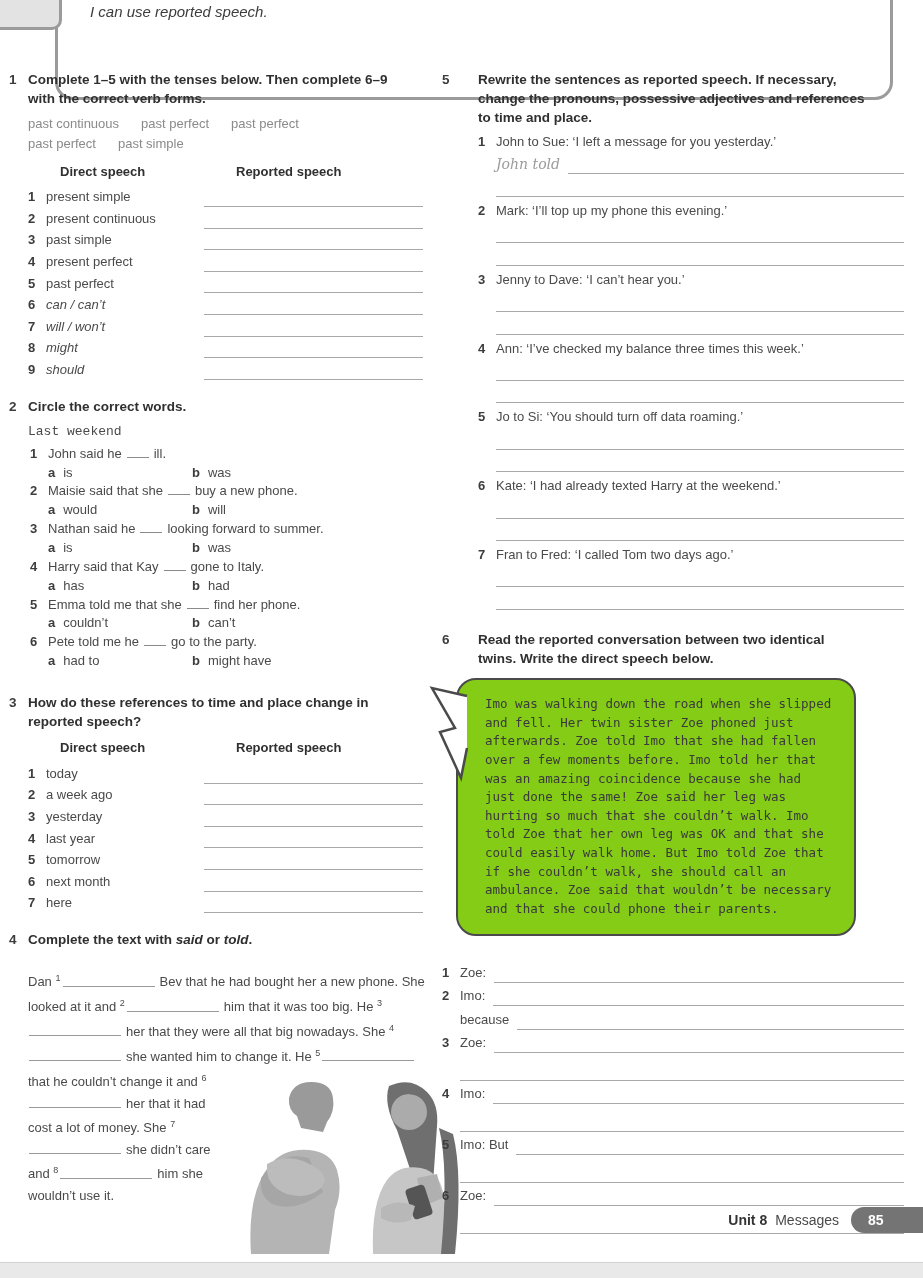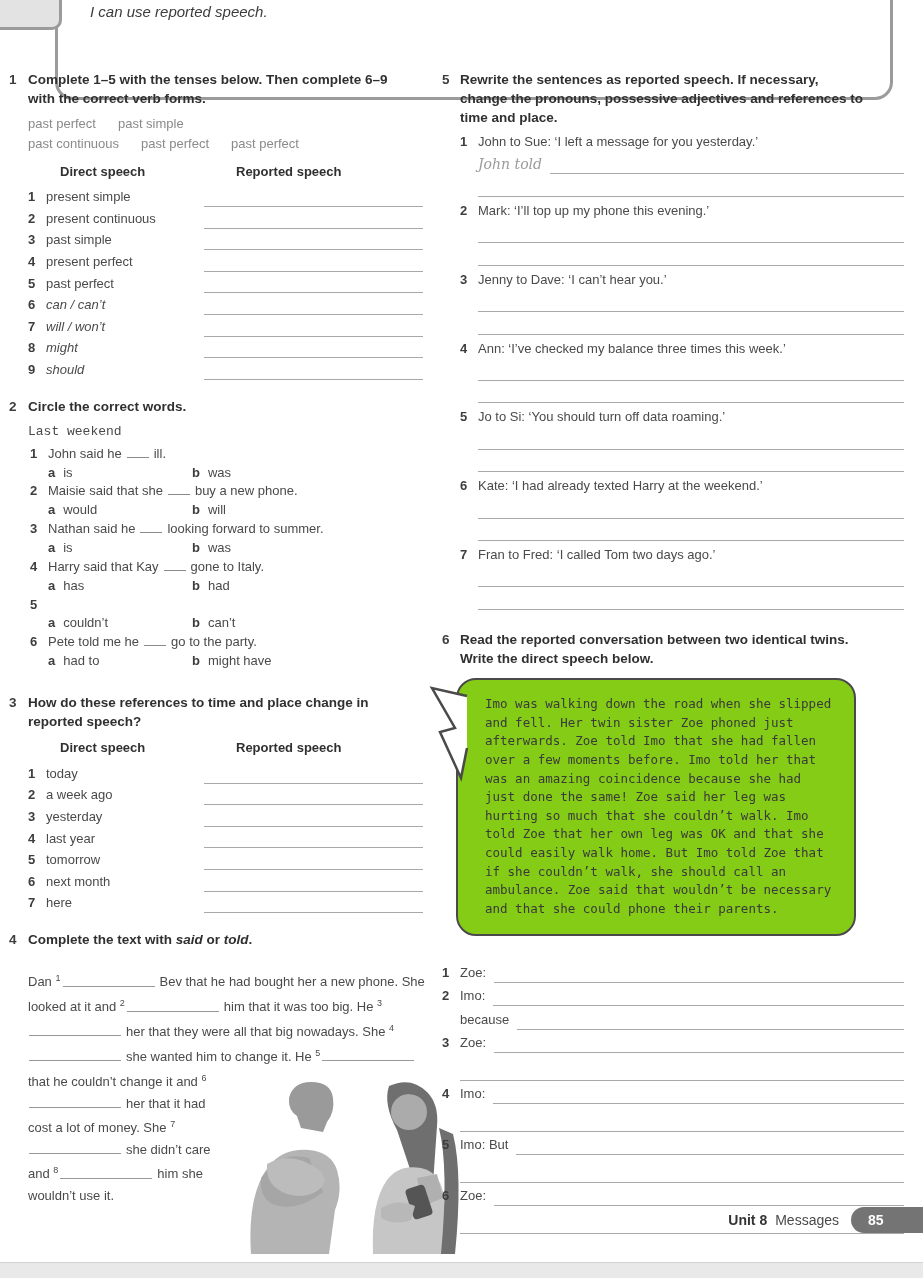--- a/index.html
+++ b/index.html
@@ -27,21 +27,21 @@
   
   .col-left{position:absolute;left:28px;top:70px;width:413px;}
   .col-right{position:absolute;left:442px;top:70px;width:462px;}
 
   
   .sec{position:relative;margin-top:0;}
   .secnum{
     position:absolute;left:-19px;top:0;font-weight:bold;color:#3d3d3d;font-size:13.5px;
   }
   .col-right .secnum{left:0;}
-  .col-right .sec-body{margin-left:18px;}
+  .col-right .sec-body{margin-left:36px;}
   .sec-title{
     font-weight:bold;color:#303030;font-size:13.5px;line-height:1.42;padding-right:38px;
   }
   .sec-title i{font-style:italic;}
 
   
   .wordbank{color:#8a8a8a;margin-top:6px;line-height:1.55;}
   .wordbank span{margin-right:22px;}
 
   
@@ -123,22 +123,22 @@
   <div class="cando-box"></div>
   <div class="cando-tab"></div>
   <div class="cando-text">I can use reported speech.</div>
 
   <div class="col-left">
 
     <div class="sec">
       <span class="secnum">1</span>
       <div class="sec-title">Complete 1–5 with the tenses below. Then complete 6–9 with the correct verb forms.</div>
       <div class="wordbank">
+        <div><span>past continuous</span><span>past perfect</span><span>past perfect</span></div>
         <div><span>past perfect</span><span>past simple</span></div>
-        <div><span>past continuous</span><span>past perfect</span><span>past perfect</span></div>
       </div>
       <div class="tbl">
         <div class="tbl-head">
           <span class="h1">Direct speech</span>
           <span>Reported speech</span>
         </div>
         <div class="trow">
             <span class="num">1</span>
             <span class="tlabel">present simple</span>
             <span class="tline"></span>
@@ -227,20 +227,21 @@
             <span><span>Harry said that Kay</span><span class="miniblank"></span><span>gone to Italy.</span></span>
           </div>
         <div class="opts">
             <span class="opta"><b>a</b><span>has</span></span>
             <span><b>b</b><span>had</span></span>
           </div>
       </div>
       <div class="x2-item">
         <div class="qline">
             <span class="num">5</span>
+            <span><span>Emma told me that she</span><span class="miniblank"></span><span>find her phone.</span></span>
           </div>
         <div class="opts">
             <span class="opta"><b>a</b><span>couldn’t</span></span>
             <span><b>b</b><span>can’t</span></span>
           </div>
       </div>
       <div class="x2-item">
         <div class="qline">
             <span class="num">6</span>
             <span><span>Pete told me he</span><span class="miniblank"></span><span>go to the party.</span></span>

